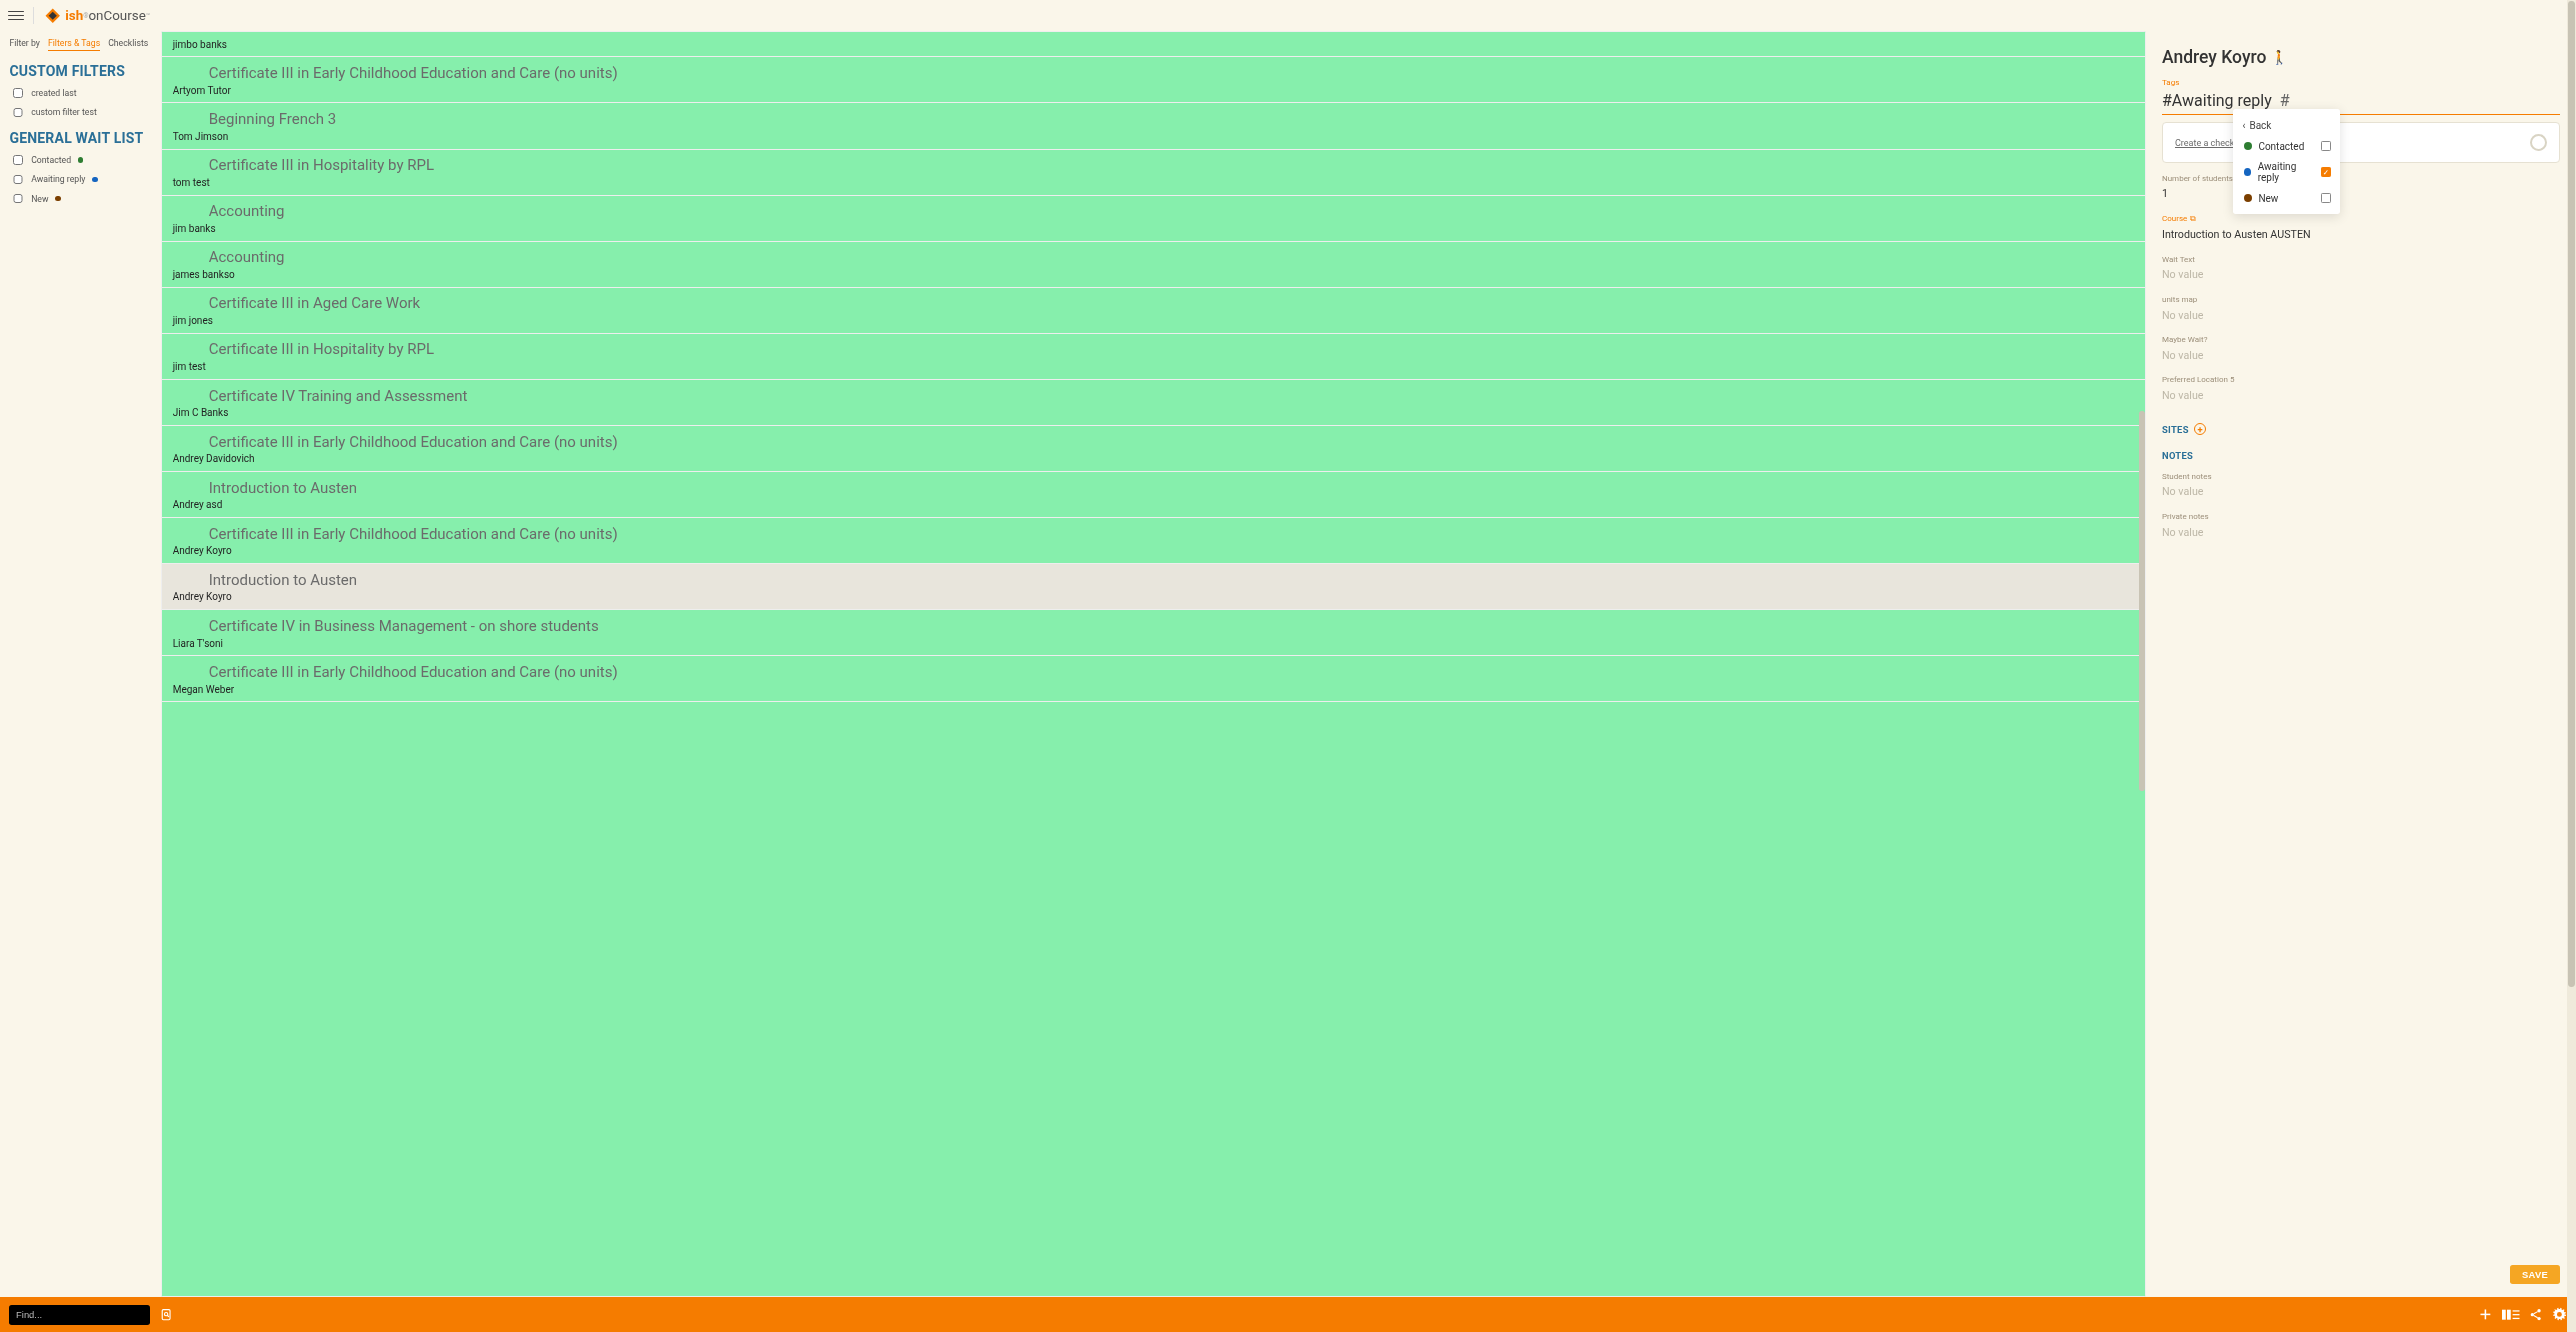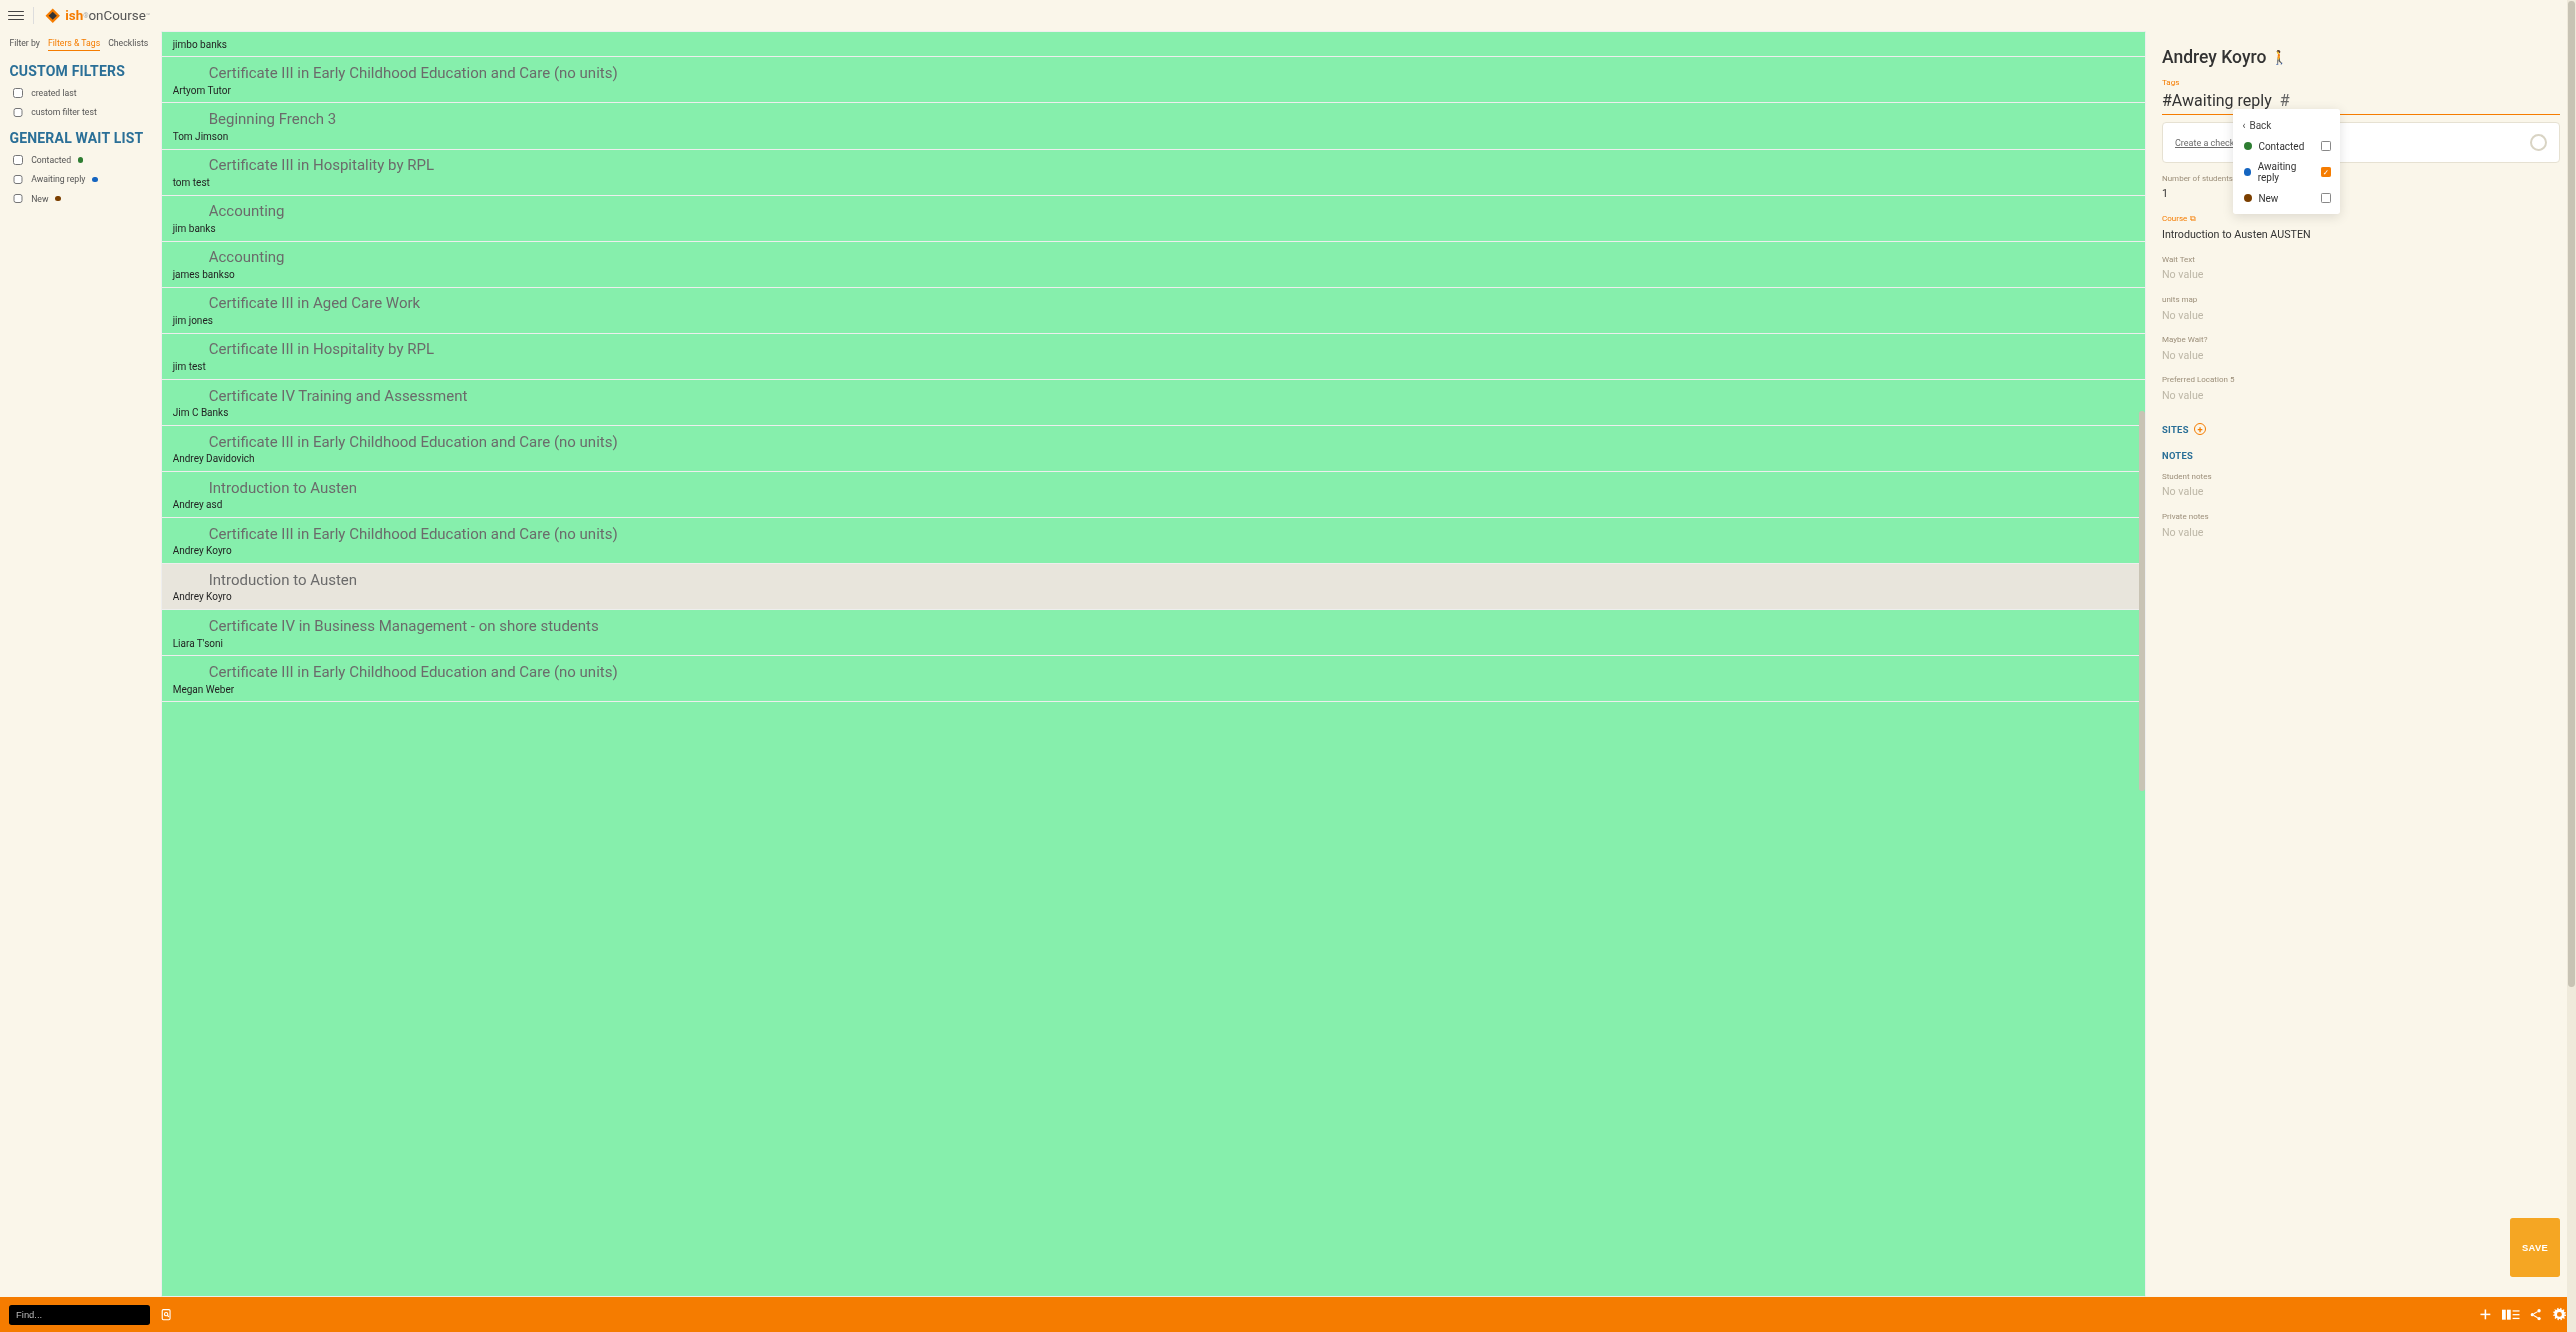--- a/index.html
+++ b/index.html
@@ -62,21 +62,21 @@
   .progress-ring { width:17.5px; height:17.5px; border:2px solid #d9d4c4; border-radius:50%; }
 
   
   .tag-dropdown { position:absolute; top:78px; left:87px; width:107px; background:#fff; border-radius:2.7px; box-shadow:0 2.7px 12px rgba(0,0,0,.12); padding:5.4px 0; z-index:20; }
   .tag-dropdown .dd-back { padding:5.4px 9.4px; font-size:10px; color:#444; display:flex; align-items:center; gap:4px; cursor:pointer; }
   .tag-dropdown .dd-row { padding:4.7px 9.4px; font-size:10px; color:#333; display:flex; align-items:center; gap:6.7px; cursor:pointer; }
   .tag-dropdown .dd-row .dot { width:8px; height:8px; }
   .tag-dropdown .dd-row .sq { margin-left:auto; width:10px; height:10px; border:1.3px solid #888; border-radius:1.3px; display:inline-flex; align-items:center; justify-content:center; }
   .tag-dropdown .dd-row .sq.checked { background:#f57c00; border-color:#f57c00; color:#fff; font-size:7.4px; }
 
-  .save-btn { position:absolute; right:16px; bottom:20px; background:#f5a623; color:#fff; border:none; border-radius:2.7px; padding:24px 12px; font-size:9.4px; font-weight:600; letter-spacing:0.3px; cursor:pointer; }
+  .save-btn { position:absolute; right:16px; bottom:13px; background:#f5a623; color:#fff; border:none; border-radius:2.7px; padding:4px 12px; font-size:9.4px; font-weight:600; letter-spacing:0.3px; cursor:pointer; }
 
   
   .footer { height:35px; background:#f57c00; display:flex; align-items:center; padding:0 9.4px; gap:9.4px; }
   .search-box { background:#000000; border-radius:2.7px; height:20px; width:141px; padding:0 6.7px; font-size:9.4px; border:none; color:#888; }
   .search-box::placeholder { color:#bbb; }
   .footer .icon-btn { color:#fff; font-size:13.4px; cursor:pointer; display:inline-flex; align-items:center; justify-content:center; }
   .footer .spacer { flex:1; }
 
   
   .page-scroll { position:fixed; right:0; top:0; width:9.4px; height:100%; background:#efeadb; }

